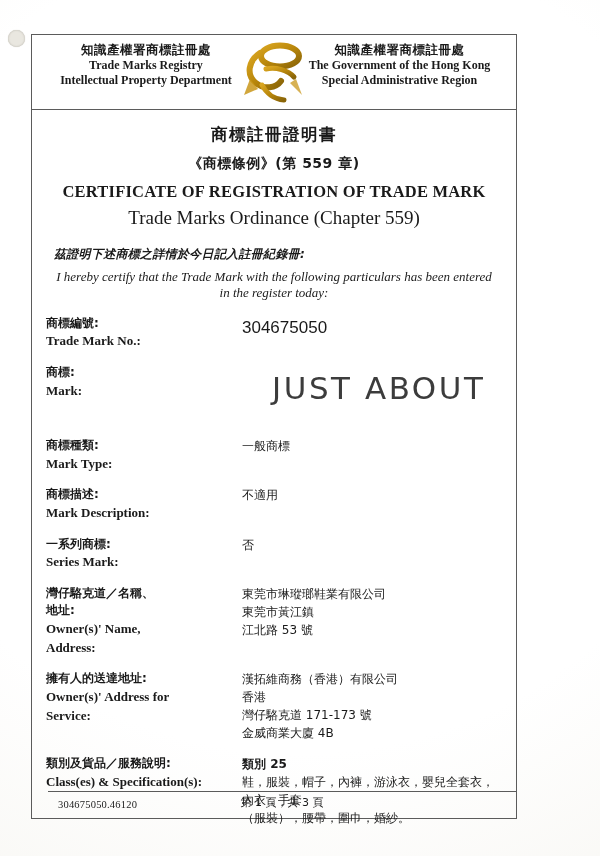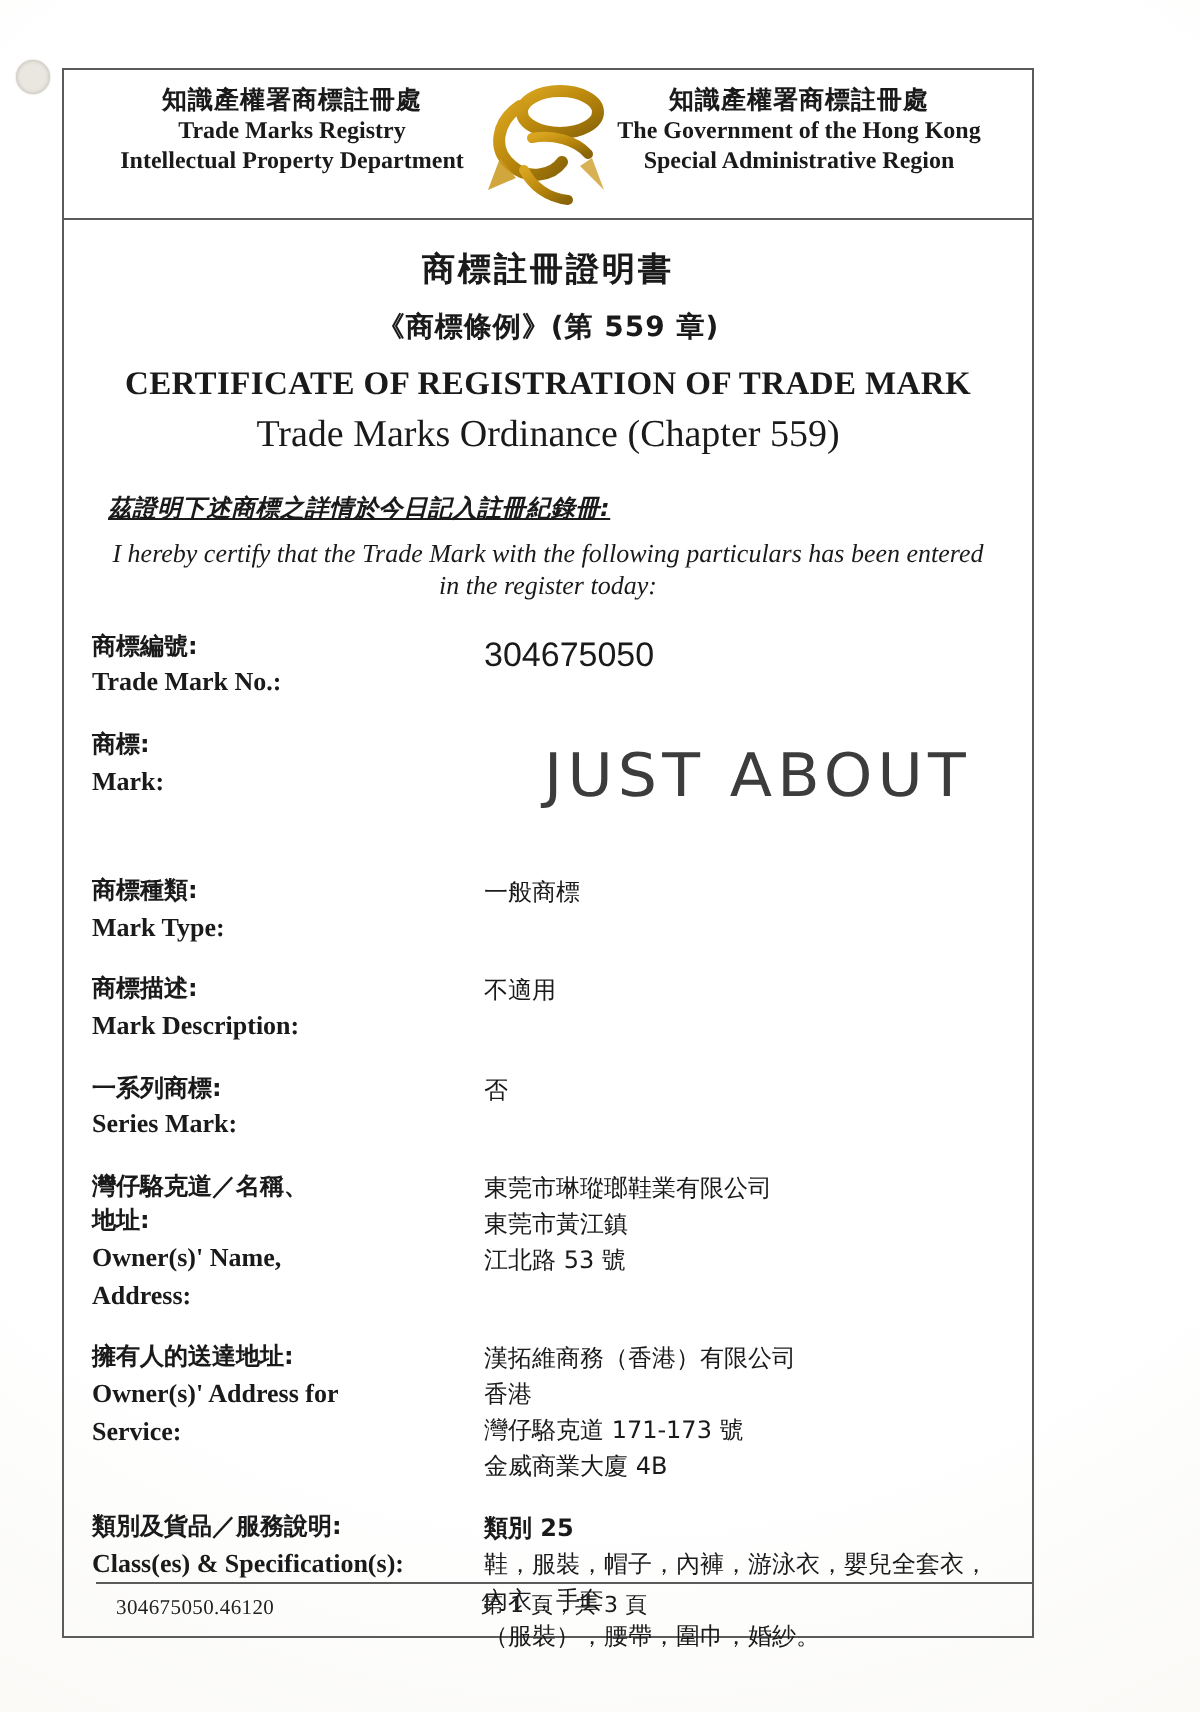--- a/index.html
+++ b/index.html
@@ -123,21 +123,20 @@
   .certify {
     margin-top: 17px;
     padding: 0 22px;
   }
   .certify-cjk {
     font-family: "DejaVu Sans", sans-serif;
     font-size: 12px;
     font-weight: bold;
     font-style: italic;
     letter-spacing: .3px;
-    text-decoration: underline;
   }
   .certify-en {
     font-size: 13px;
     font-style: italic;
     margin-top: 6px;
     text-align: center;
   }
 
   
   .fields {

